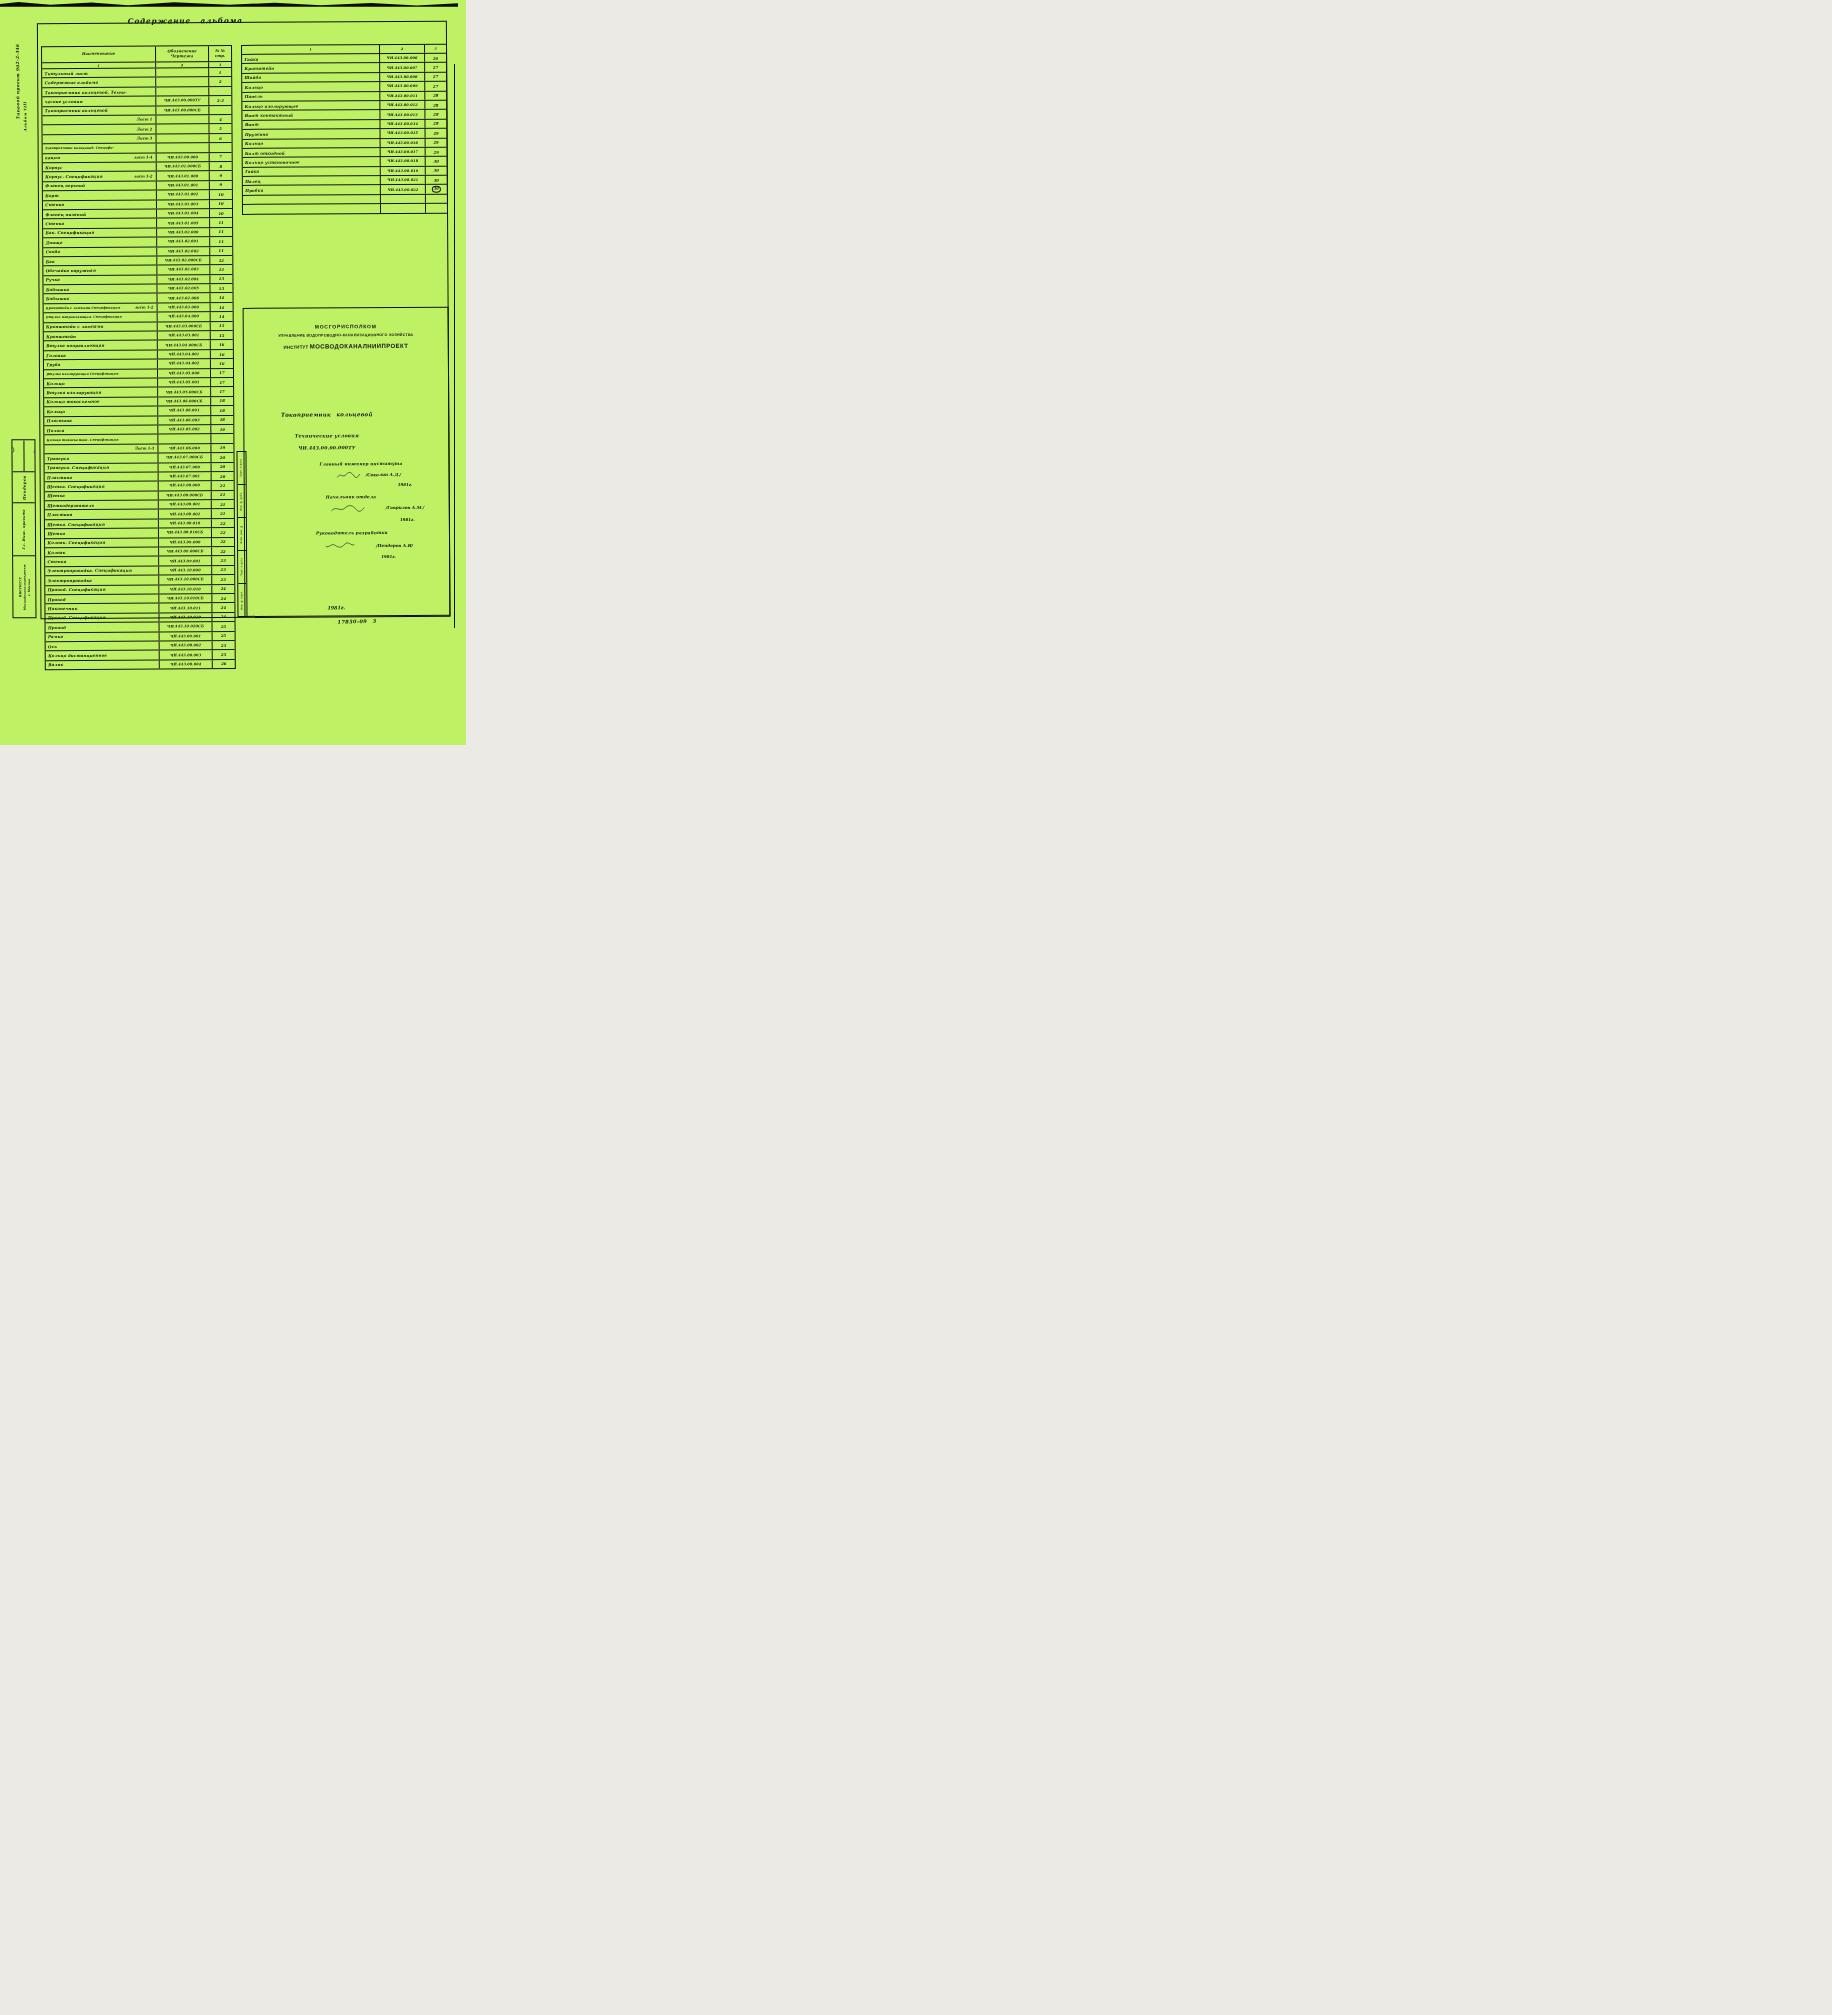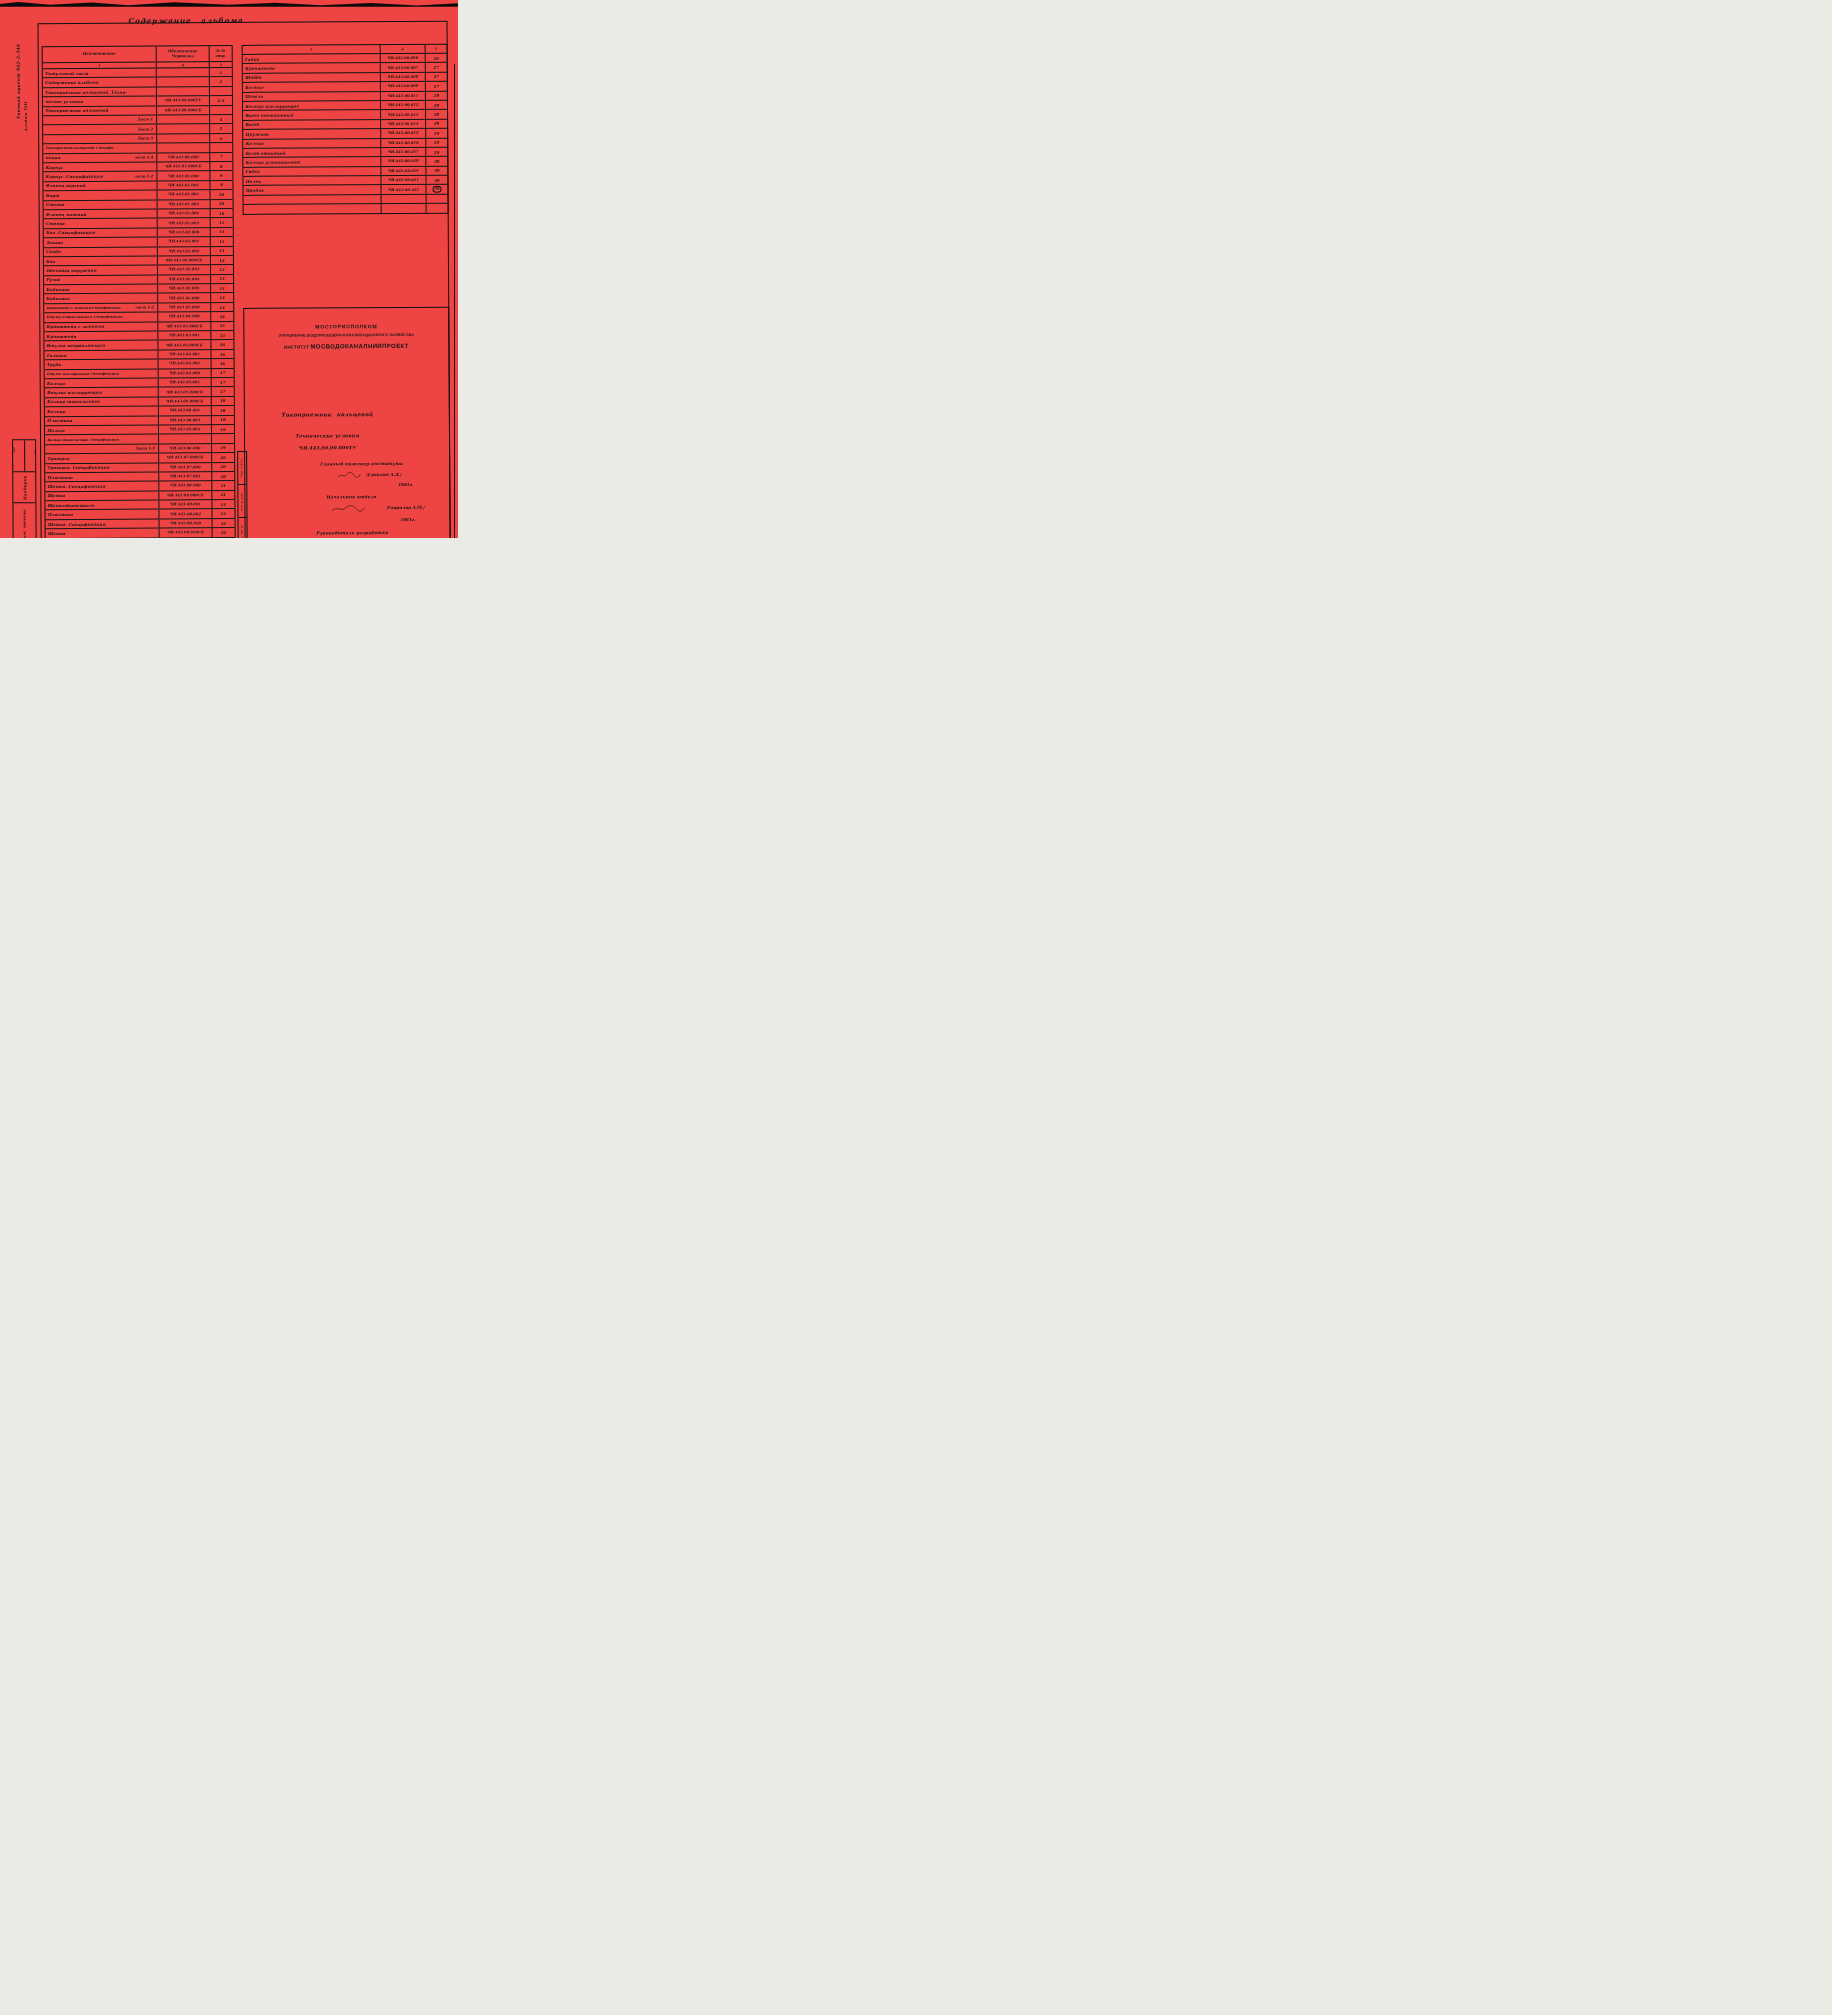--- a/index.html
+++ b/index.html
@@ -1,17 +1,17 @@
 <!DOCTYPE html>
 <html style="font-size:6.4px"><head>
 <meta charset="utf-8">
 <style>
   html,body{margin:0;padding:0;background:#eceae5;}
-  .page{position:relative;width:458px;height:538px;background:#ef4444;overflow:hidden;
-        font-family:"DejaVu Serif",serif;color:#141414;}
+  .page{position:relative;width:458px;height:745px;background:#bef264;overflow:hidden;
+        font-family:"DejaVu Serif",serif;color:#141414;padding-left:8px;}
   .tilt{position:absolute;inset:0;transform:rotate(-0.35deg);}
   
   .smear-top{position:absolute;left:0;top:1.6px;width:458px;height:5.2px;background:#0b0b0b;
     clip-path:polygon(0 45%,4% 10%,11% 60%,20% 18%,28% 70%,38% 12%,50% 62%,60% 22%,70% 72%,81% 28%,91% 75%,100% 30%,100% 100%,0 100%);}
   .edge-right{position:absolute;left:454px;top:64px;width:1.2px;height:564px;background:#0e0e0e;}
   .frame{position:absolute;left:39px;top:22px;width:408px;height:594px;border:1px solid #101010;}
   
   .doc-title{position:absolute;left:121px;top:16px;width:133px;text-align:center;
     font:italic 600 7.3px "DejaVu Serif",serif;letter-spacing:0.8px;word-spacing:6.4px;}
   

